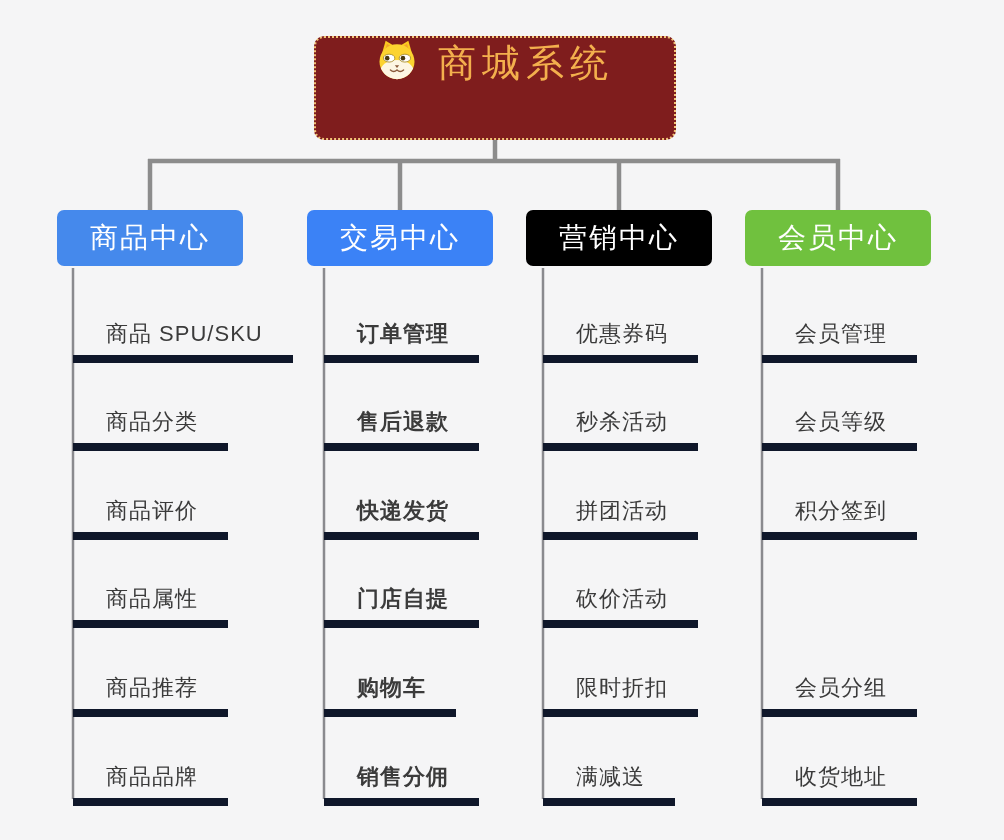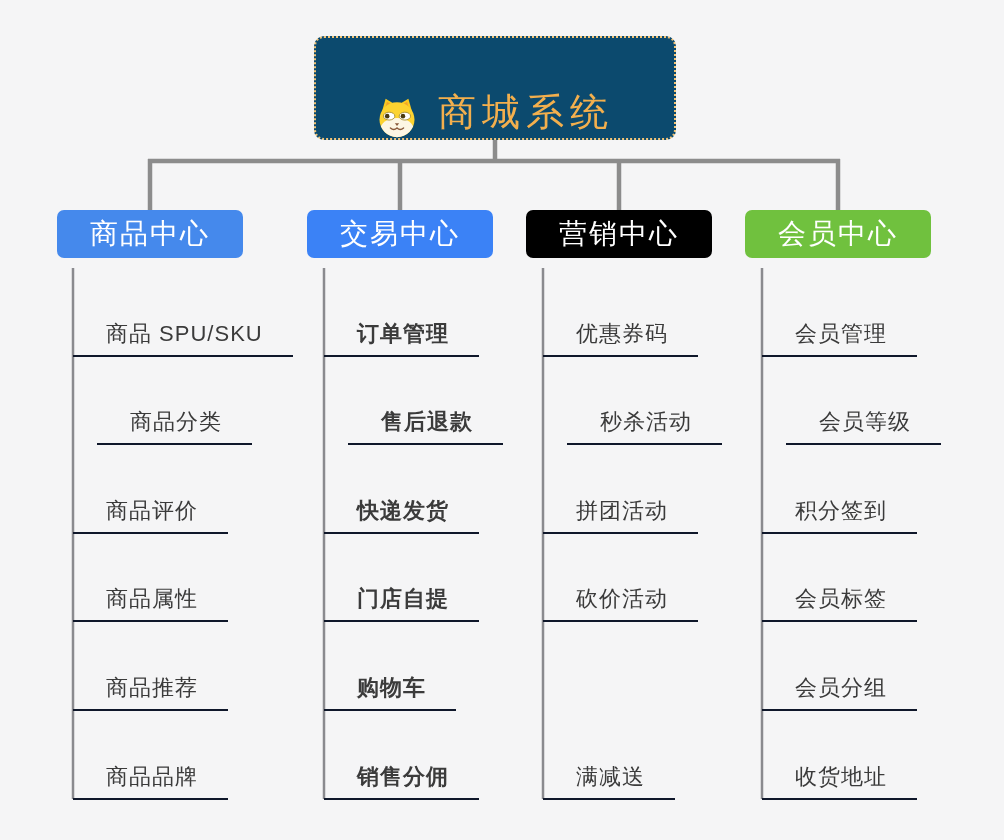--- a/index.html
+++ b/index.html
@@ -21,41 +21,41 @@
     position: absolute;
     left: 0; top: 0;
     width: 1004px; height: 840px;
     pointer-events: none;
   }
   
   .root-node {
     position: absolute;
     left: 314px; top: 36px;
     width: 362px; height: 104px;
-    background: #0c4a6e;
+    background: #7f1d1d;
     border: 2px dotted #f3c577;
     border-radius: 10px;
     box-sizing: border-box;
     display: flex;
-    align-items: flex-end;
+    align-items: flex-start;
     justify-content: center;
     gap: 20px;
   }
   .root-title {
     color: #f3af4d;
     font-size: 38px;
     letter-spacing: 6px;
     white-space: nowrap;
   }
   
   .branch {
     position: absolute;
     top: 210px;
     width: 186px;
-    height: 48px;
+    height: 56px;
     border-radius: 7px;
     display: flex;
     align-items: center;
     justify-content: center;
     color: #ffffff;
     font-size: 28px;
     letter-spacing: 2px;
     white-space: nowrap;
   }
   .b1 { left: 57px;  background: #4589ec; }
@@ -63,29 +63,29 @@
   .b3 { left: 526px; background: #000000; }
   .b4 { left: 745px; background: #70c13e; }
   
   .leaf {
     position: absolute;
     font-size: 22px;
     line-height: 26px;
     letter-spacing: 1px;
     color: #3b3b3b;
     padding: 0 30px 8px 33px;
-    border-bottom: 2px solid #0f172a;
+    border-bottom: 8px solid #0f172a;
     white-space: nowrap;
   }
   .t1 { left: 73px; }
   .t2 { left: 324px; font-weight: bold; }
   .t3 { left: 543px; }
   .t4 { left: 762px; }
   .r1 { top: 321px; }
-  .r2 { top: 409px; margin-left: 24px; }
+  .r2 { top: 409px; }
   .r3 { top: 498px; }
   .r4 { top: 586px; }
   .r5 { top: 675px; }
   .r6 { top: 764px; }
 </style>
 </head>
 <body>
 
 <div id="canvas">
 
@@ -151,22 +151,22 @@
   <div class="leaf t2 r2">售后退款</div>
   <div class="leaf t2 r3">快递发货</div>
   <div class="leaf t2 r4">门店自提</div>
   <div class="leaf t2 r5">购物车</div>
   <div class="leaf t2 r6">销售分佣</div>
 
   <div class="leaf t3 r1">优惠券码</div>
   <div class="leaf t3 r2">秒杀活动</div>
   <div class="leaf t3 r3">拼团活动</div>
   <div class="leaf t3 r4">砍价活动</div>
+  <div class="leaf t3 r5">限时折扣</div>
   <div class="leaf t3 r6">满减送</div>
 
   <div class="leaf t4 r1">会员管理</div>
   <div class="leaf t4 r2">会员等级</div>
   <div class="leaf t4 r3">积分签到</div>
-  <div class="leaf t4 r4">会员标签</div>
   <div class="leaf t4 r5">会员分组</div>
   <div class="leaf t4 r6">收货地址</div>
 
 </div>
 
 </body></html>

